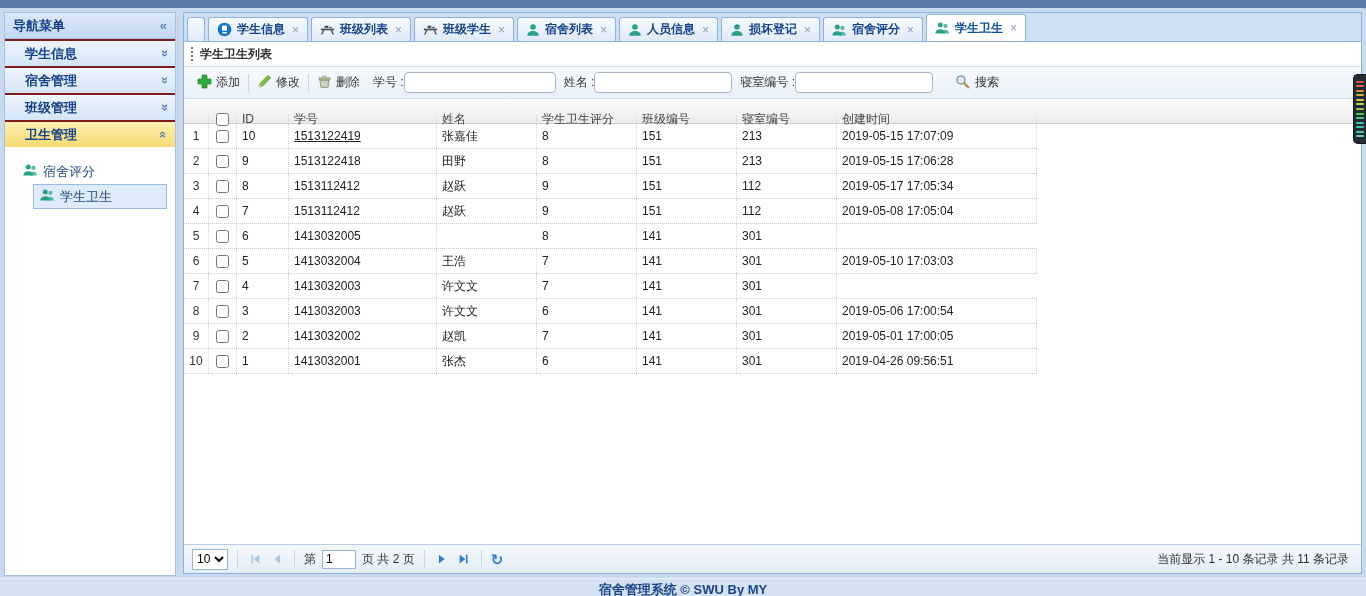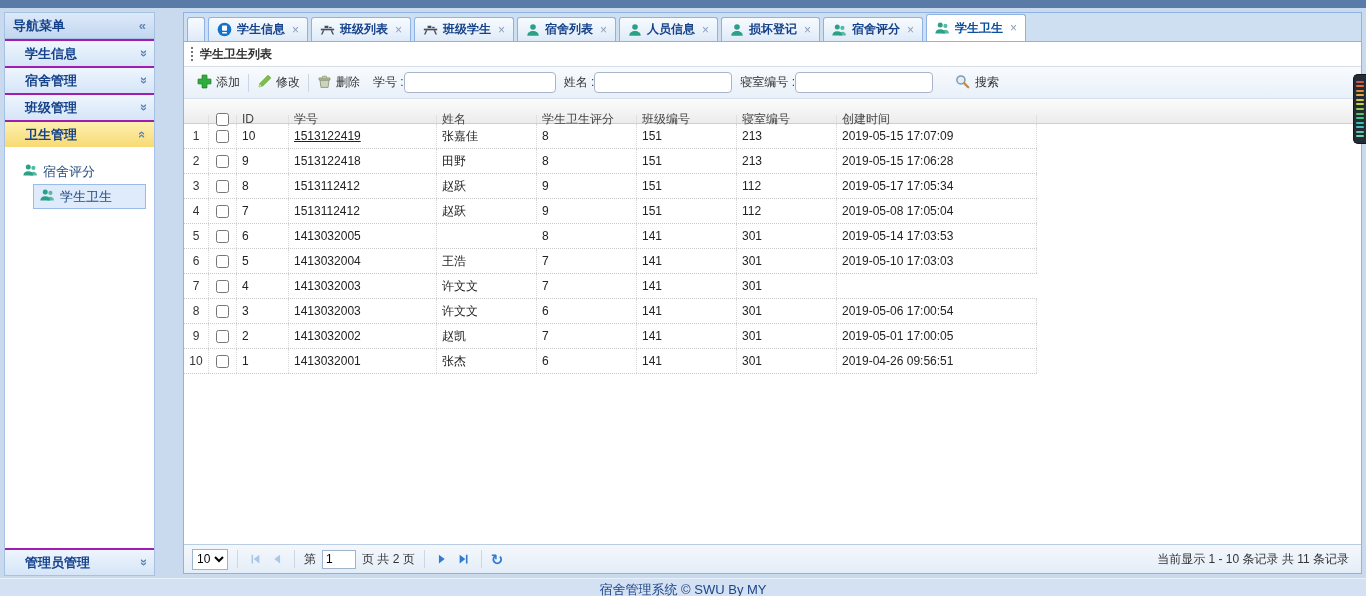--- a/index.html
+++ b/index.html
@@ -5,22 +5,22 @@
   html,body{margin:0;padding:0;}
   body{
     width:1366px;height:596px;position:relative;overflow:hidden;
     background:#c9daee;
     font-family:"Liberation Sans","DejaVu Sans",sans-serif;
     -webkit-font-smoothing:antialiased;
   }
   .top-strip{position:absolute;top:0;left:0;right:0;height:8px;background:#5a7ba8;}
 
   
-  .sidebar{position:absolute;left:4px;top:12px;width:151px;height:564px;
-    background:#a21caf;border:1px solid #a6c1e4;box-sizing:border-box;
+  .sidebar{position:absolute;left:4px;top:12px;width:172px;height:564px;
+    background:#7f1d1d;border:1px solid #a6c1e4;box-sizing:border-box;
     display:flex;flex-direction:column;}
   .sb-header{height:25px;flex:0 0 25px;background:linear-gradient(#dde9f9,#c3d7f0);
     border-bottom:1px solid #a6c1e4;display:flex;align-items:center;
     padding:0 8px;color:#15428b;font-size:13px;font-weight:bold;}
   .chev{color:#5e84b8;font-size:13px;font-weight:bold;display:inline-block;line-height:1;}
   .chev.down{transform:rotate(-90deg);}
   .chev.up{transform:rotate(90deg);}
   .sb-header .chev{margin-left:auto;}
   .sb-item{height:25px;flex:0 0 25px;margin-top:2px;
     background:linear-gradient(#eef5fd,#d5e5f7);
@@ -88,21 +88,21 @@
     border-top:1px solid #b9cde4;display:flex;align-items:center;
     padding:0 8px;gap:6px;font-size:12px;color:#333;}
   .psize{height:21px;font-size:12px;border:1px solid #9db4cc;background:#fff;}
   .pbtn{display:flex;align-items:center;cursor:pointer;padding:1px;}
   .pbtn.disabled{cursor:default;}
   .pinput{width:26px;height:17px;border:1px solid #9db4cc;font-size:12px;text-align:left;padding:0 3px;}
   .refresh{color:#2e7bd0;font-size:15px;font-weight:bold;cursor:pointer;line-height:1;}
   .pstatus{margin-left:auto;color:#333;padding-right:4px;}
 
   .footer{position:absolute;left:0;right:0;top:578px;height:18px;background:#d3e1f3;
-    border-top:1px solid #e8f0fa;text-align:center;font-size:13px;font-weight:normal;
+    border-top:1px solid #e8f0fa;text-align:center;font-size:13px;font-weight:bold;
     color:#1c4587;line-height:21px;}
 
   
   .color-widget{position:absolute;right:0;top:74px;width:13px;height:70px;
     background:#232b34;border:1px solid #11161c;border-right:none;
     border-radius:5px 0 0 5px;box-sizing:border-box;
     display:flex;flex-direction:column;justify-content:space-evenly;
     padding:3px 2px;z-index:50;}
   .color-widget i{display:block;height:2px;border-radius:1px;}
 </style>
@@ -149,24 +149,20 @@
             <circle cx="12.5" cy="5.5" r="2.5" fill="#56bba2"></circle>
             <path d="M8.3 14.5c0-2.9 1.9-4.4 4.2-4.4s4.2 1.5 4.2 4.4z" fill="#56bba2"></path>
             <circle cx="6.3" cy="4.5" r="3" fill="#2aa187"></circle>
             <path d="M.4 14.5c0-3.4 2.6-5.1 5.9-5.1s5.9 1.7 5.9 5.1z" fill="#2aa187"></path>
           </svg></span>
         <span>学生卫生</span>
       </div>
     </div>
   <div class="sb-spacer"></div>
   <div id="sb-groups-bottom">
-      <div class="sb-item">
-        <span>管理员管理</span>
-        <span class="chev down">«</span>
-      </div>
     </div>
 </aside>
 
 <main class="main">
   <div class="tabbar" id="tabbar">
       <div class="tab blank"></div>
       <div class="tab">
         <span class="ticon">
           <svg width="15" height="15" viewBox="0 0 16 16">
             <circle cx="8" cy="8" r="7.3" fill="#1273cc"></circle>
@@ -392,21 +388,20 @@
           <div class="cell cnum" style="width: 25px;">5</div>
           <div class="cell cchk" style="width: 28px;">
             <input type="checkbox" style="">
           </div>
           <div class="cell" style="width: 52px;">6</div>
           <div class="cell" style="width: 148px;">1413032005</div>
           <div class="cell" style="width: 100px; margin-top: 31px;">张伟</div>
           <div class="cell" style="width: 100px;">8</div>
           <div class="cell" style="width: 100px;">141</div>
           <div class="cell" style="width: 100px;">301</div>
-          <div class="cell" style="width: 200px;">2019-05-14 17:03:53</div>
         </div>
         <div class="grow">
           <div class="cell cnum" style="width: 25px;">6</div>
           <div class="cell cchk" style="width: 28px;">
             <input type="checkbox" style="">
           </div>
           <div class="cell" style="width: 52px;">5</div>
           <div class="cell" style="width: 148px;">1413032004</div>
           <div class="cell" style="width: 100px;">王浩</div>
           <div class="cell" style="width: 100px;">7</div>

